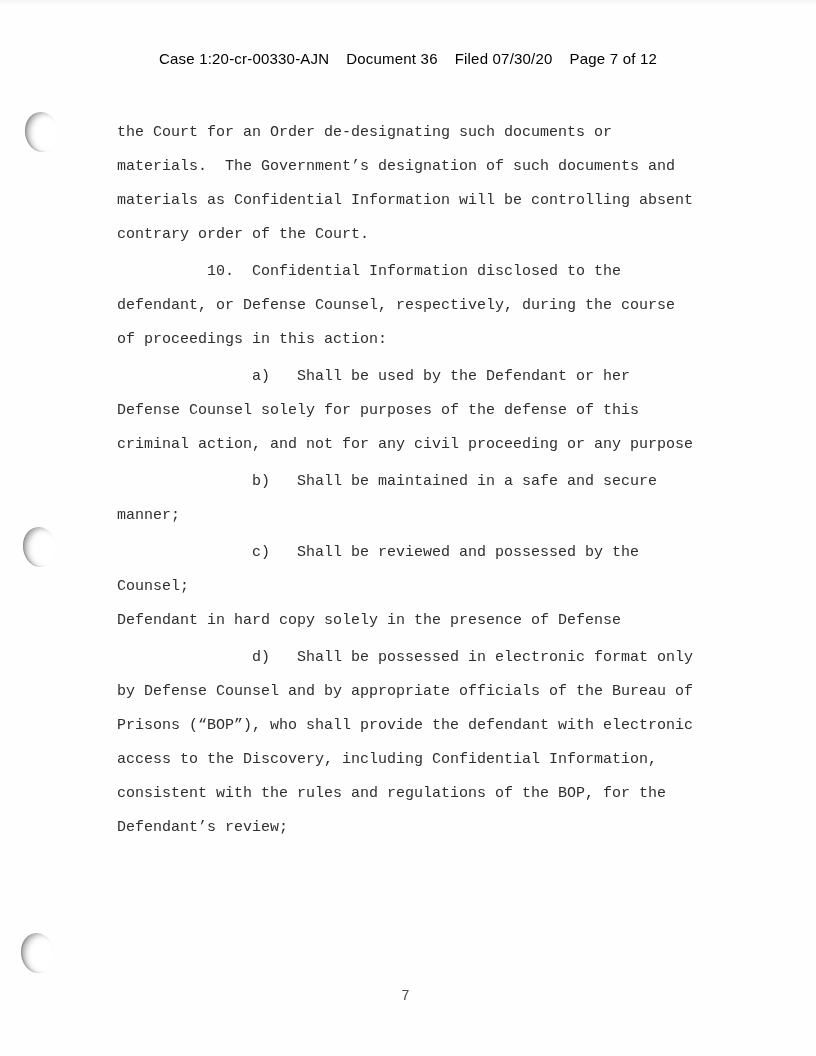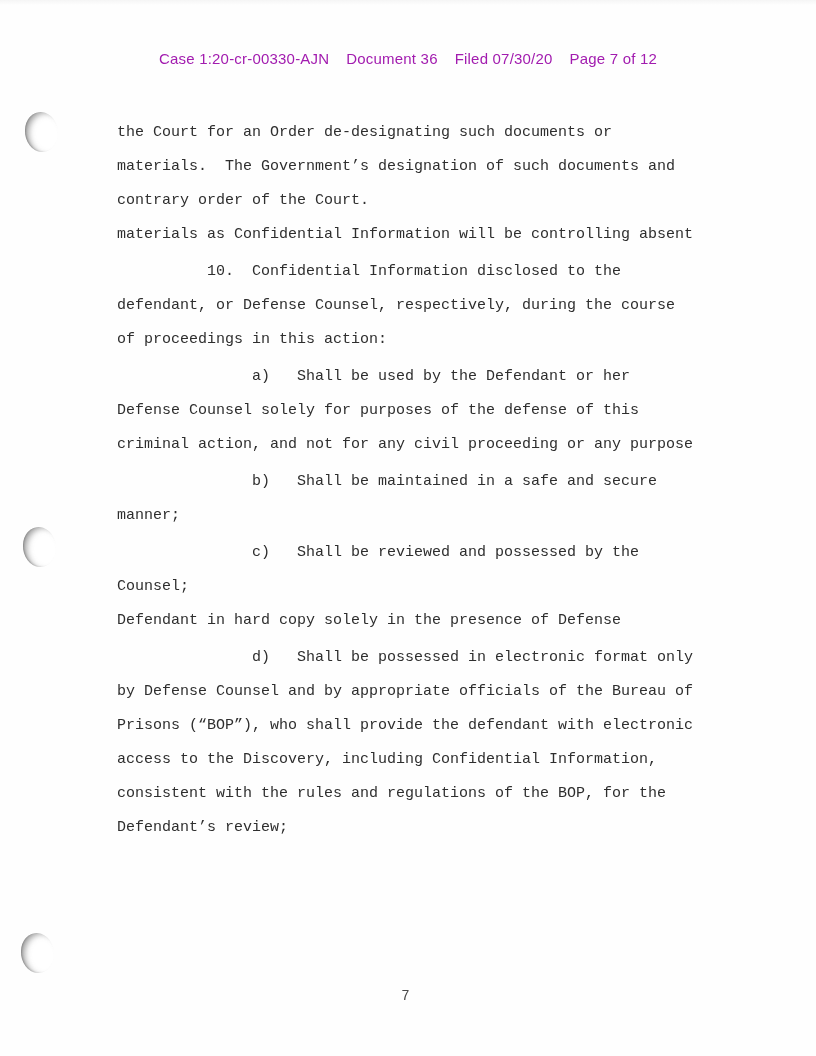--- a/index.html
+++ b/index.html
@@ -25,21 +25,21 @@
     position: absolute;
     top: 50px;
     left: 0;
     width: 100%;
     display: flex;
     justify-content: center;
     gap: 17px;
     font-family: "Liberation Sans", sans-serif;
     font-size: 15px;
     letter-spacing: 0.2px;
-    color: #a21caf;
+    color: #000000;
     white-space: nowrap;
   }
   .doc-body {
     position: absolute;
     top: 116px;
     left: 117px;
     width: 600px;
     font-size: 15px;
     line-height: 34px;
     color: #2e2e2e;
@@ -87,22 +87,22 @@
   </div>
 
   <div class="punch punch-1"></div>
   <div class="punch punch-2"></div>
   <div class="punch punch-3"></div>
 
   <div class="doc-body">
     <div class="para">
       <div class="line">the Court for an Order de-designating such documents or</div>
       <div class="line">materials.  The Government’s designation of such documents and</div>
+      <div class="line">materials as Confidential Information will be controlling absent</div>
       <div class="line">contrary order of the Court.</div>
-      <div class="line">materials as Confidential Information will be controlling absent</div>
     </div>
     <div class="para">
       <div class="line">          10.  Confidential Information disclosed to the</div>
       <div class="line">defendant, or Defense Counsel, respectively, during the course</div>
       <div class="line">of proceedings in this action:</div>
     </div>
     <div class="para">
       <div class="line">               a)   Shall be used by the Defendant or her</div>
       <div class="line">Defense Counsel solely for purposes of the defense of this</div>
       <div class="line">criminal action, and not for any civil proceeding or any purpose</div>

